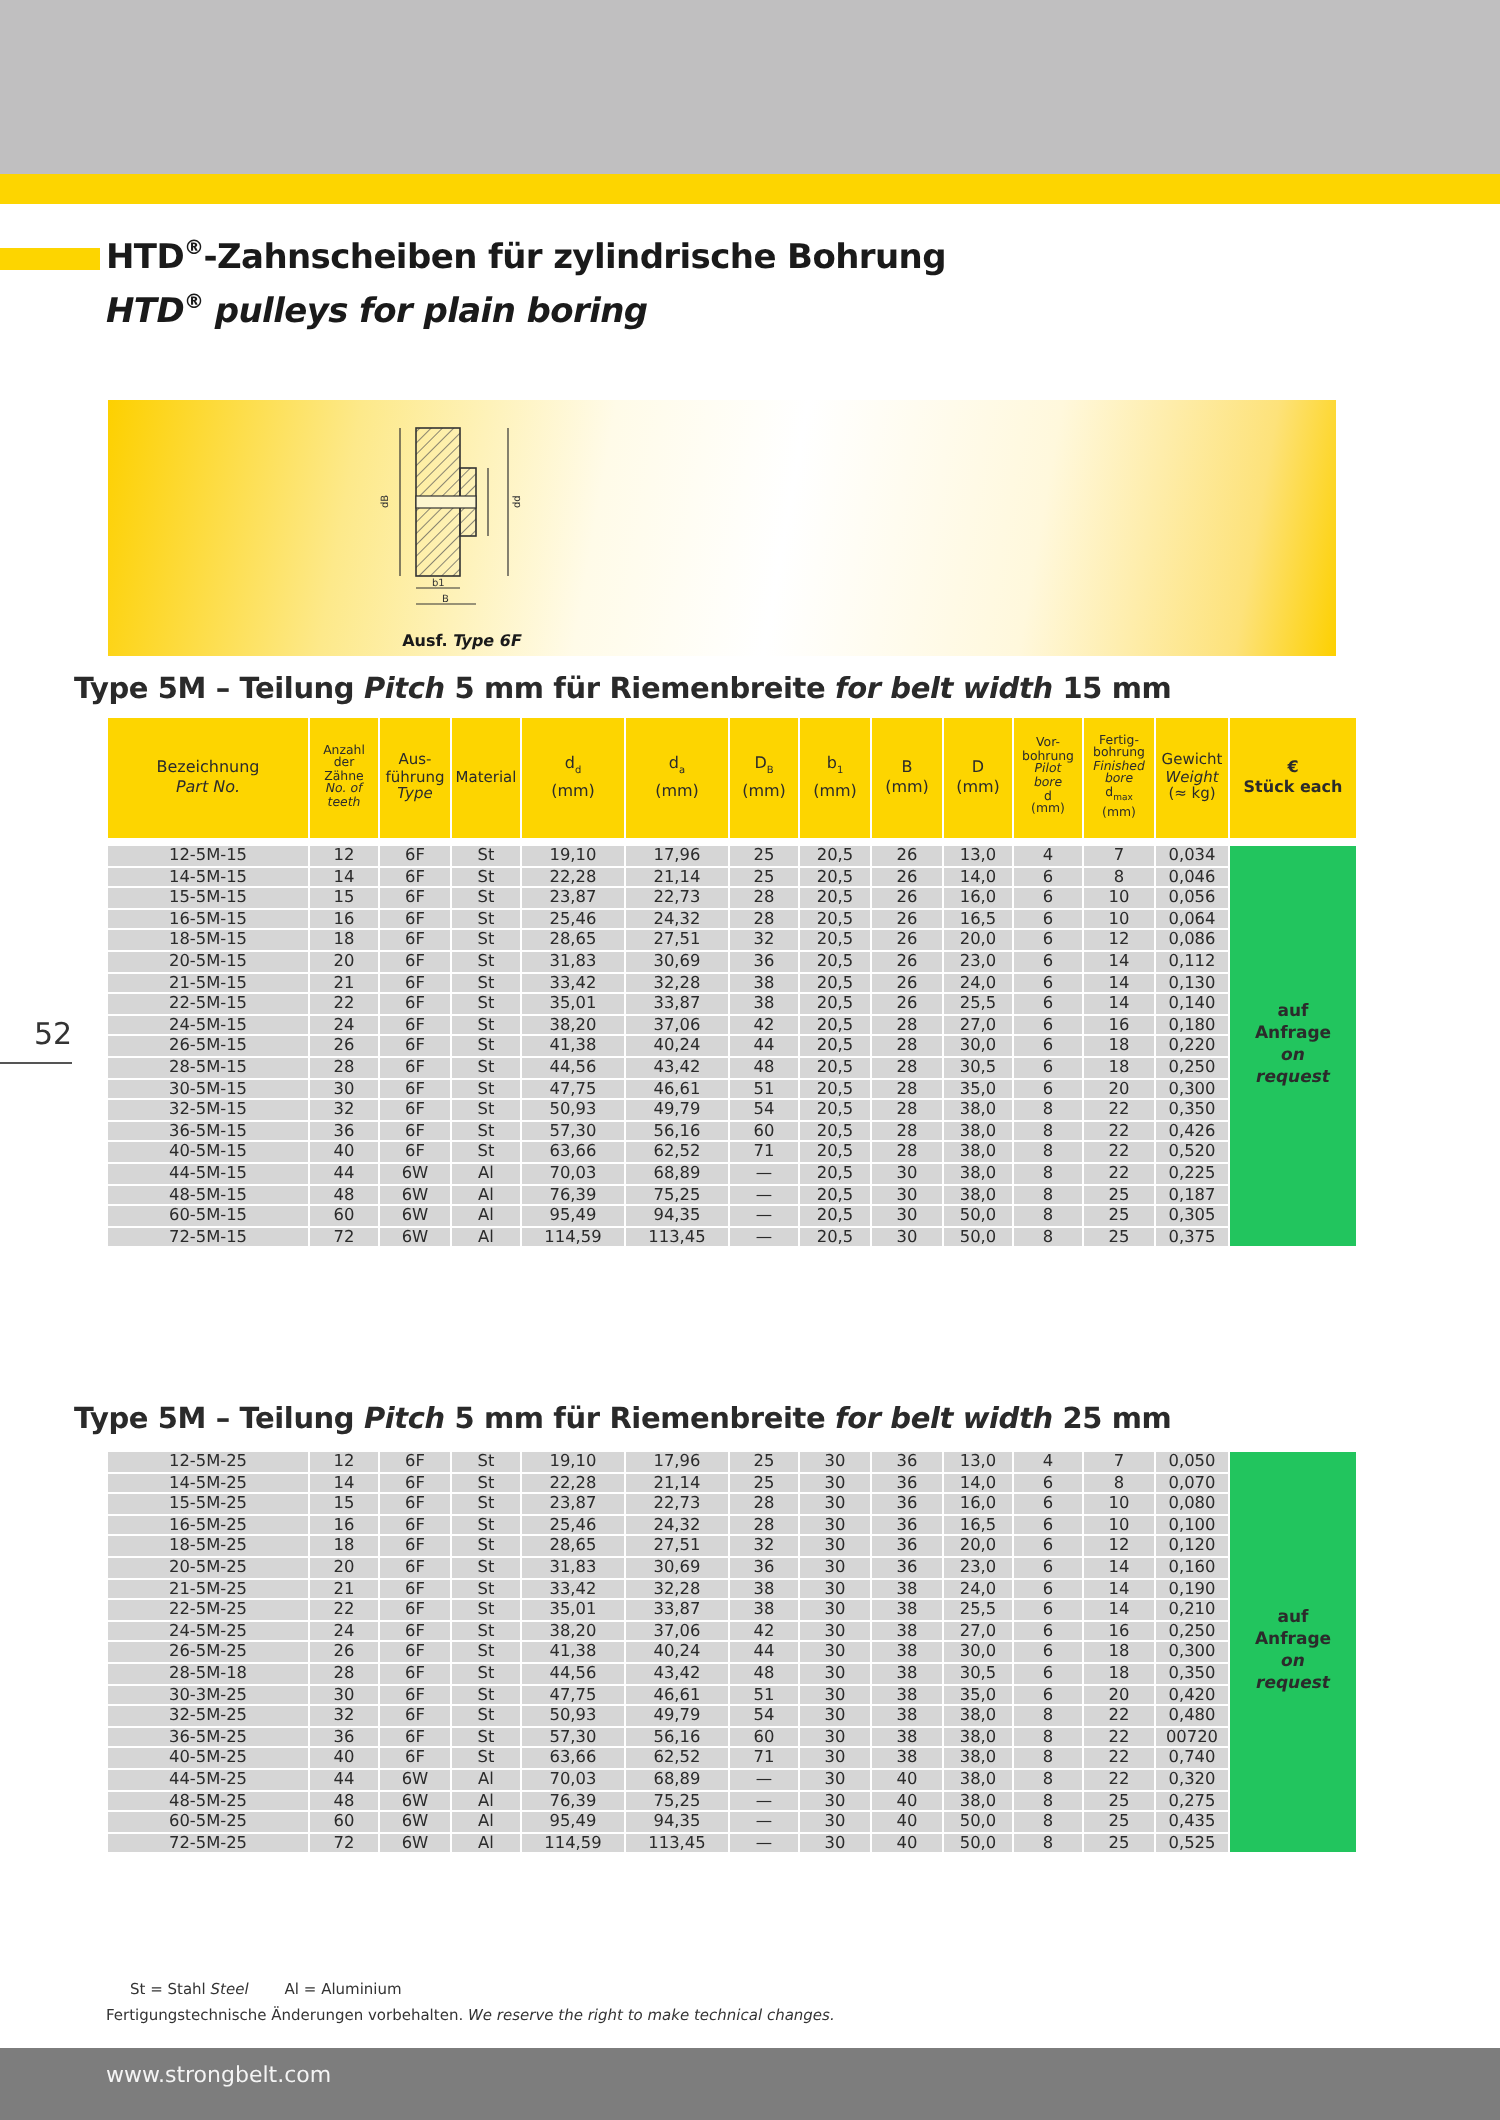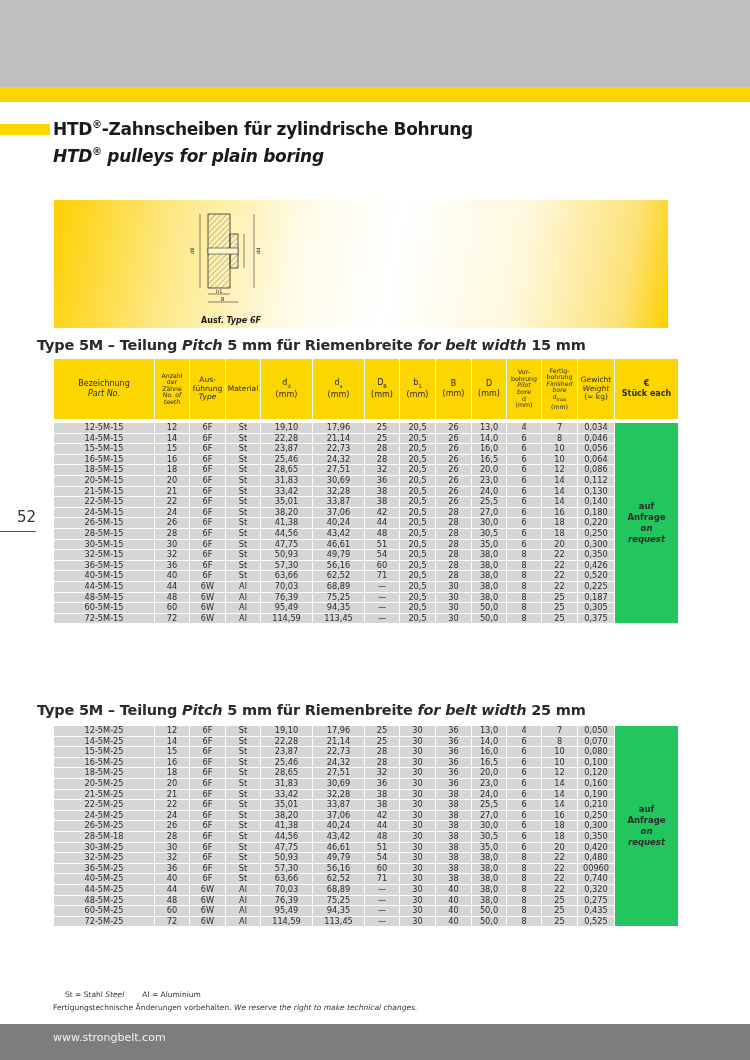--- a/index.html
+++ b/index.html
@@ -629,21 +629,21 @@
         <td>6F</td>
         <td>St</td>
         <td>57,30</td>
         <td>56,16</td>
         <td>60</td>
         <td>30</td>
         <td>38</td>
         <td>38,0</td>
         <td>8</td>
         <td>22</td>
-        <td>00960</td>
+        <td>00720</td>
       </tr>
       <tr>
         <td>40-5M-25</td>
         <td>40</td>
         <td>6F</td>
         <td>St</td>
         <td>63,66</td>
         <td>62,52</td>
         <td>71</td>
         <td>30</td>

